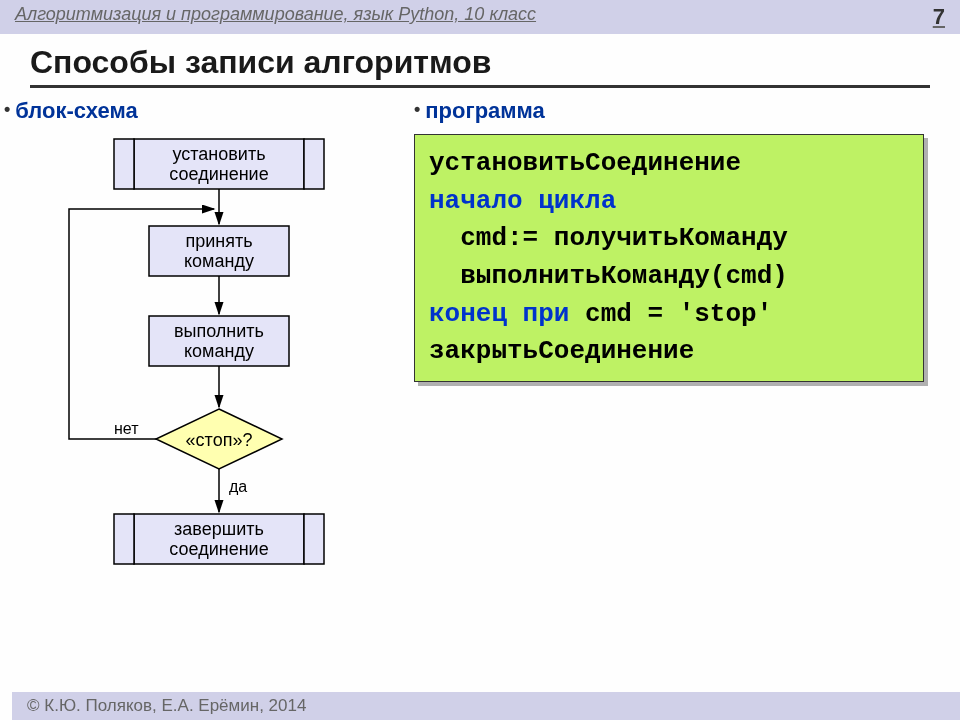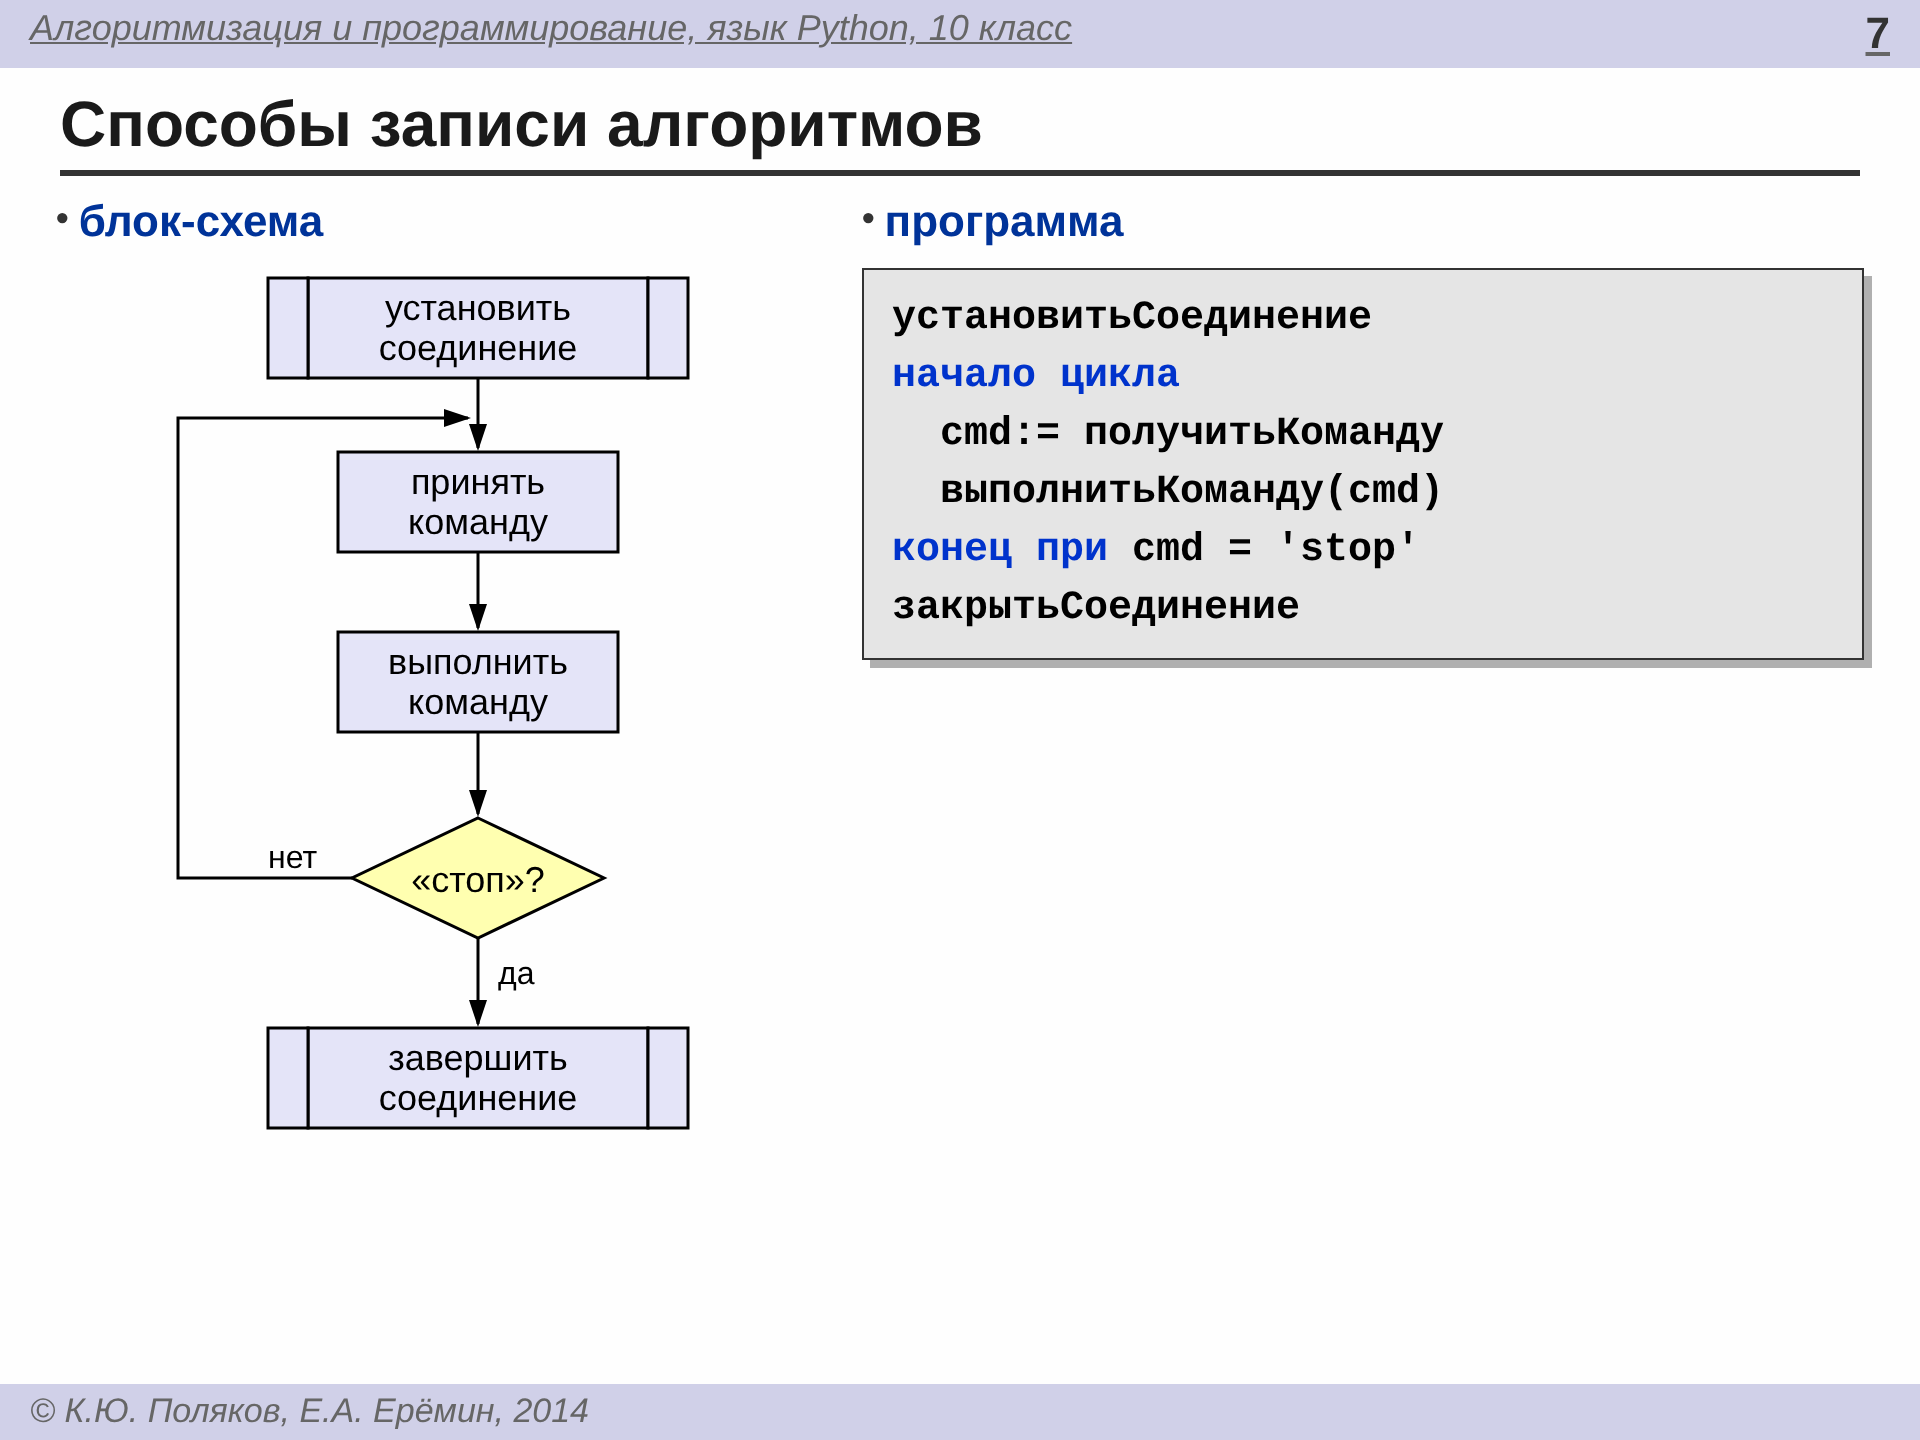--- a/index.html
+++ b/index.html
@@ -30,21 +30,21 @@
     .title {
       margin: 10px 30px 5px 30px;
       font-size: 32px;
       font-weight: bold;
       color: #1a1a1a;
       border-bottom: 3px solid #333;
       padding-bottom: 4px;
     }
     .content {
       display: flex;
-      padding: 5px 28px;
+      padding: 5px 4px;
     }
     .col-left {
       width: 400px;
     }
     .col-right {
       width: 520px;
       padding-left: 10px;
     }
     .subhead {
       font-size: 22px;
@@ -52,43 +52,42 @@
       color: #003399;
       margin-bottom: 10px;
     }
     .subhead::before {
       content: "• ";
       color: #333;
       font-size: 18px;
       vertical-align: 3px;
     }
     .code-box {
-      background: #e5e5e5;
+      background: #bef264;
       border: 1px solid #333;
       box-shadow: 4px 4px 0 #b0b0b0;
       padding: 10px 14px;
       font-family: "Courier New", monospace;
       font-weight: bold;
-      font-size: 20px;
+      font-size: 26px;
       line-height: 1.45;
       white-space: pre;
       margin-top: 5px;
     }
     .c-black { color: #000; }
     .c-blue  { color: #0033cc; }
     .footer {
       position: absolute;
       bottom: 0;
-      left: 0;
+      left: 12px;
       right: 0;
       background: #d0d0e8;
       padding: 4px 15px;
       display: flex;
       justify-content: space-between;
-      font-style: italic;
       font-size: 17px;
       color: #666;
     }
     
     .flow-svg { display:block; margin: 0 auto; }
     .fc-box { fill: #e4e4f8; stroke: #000; stroke-width: 1.5; }
     .fc-diamond { fill: #ffffb0; stroke: #000; stroke-width: 1.5; }
     .fc-text { font-family: Arial; font-size: 18px; text-anchor: middle; }
     .fc-small { font-family: Arial; font-size: 16px; }
     .fc-line { stroke: #000; stroke-width: 1.5; fill: none; }

